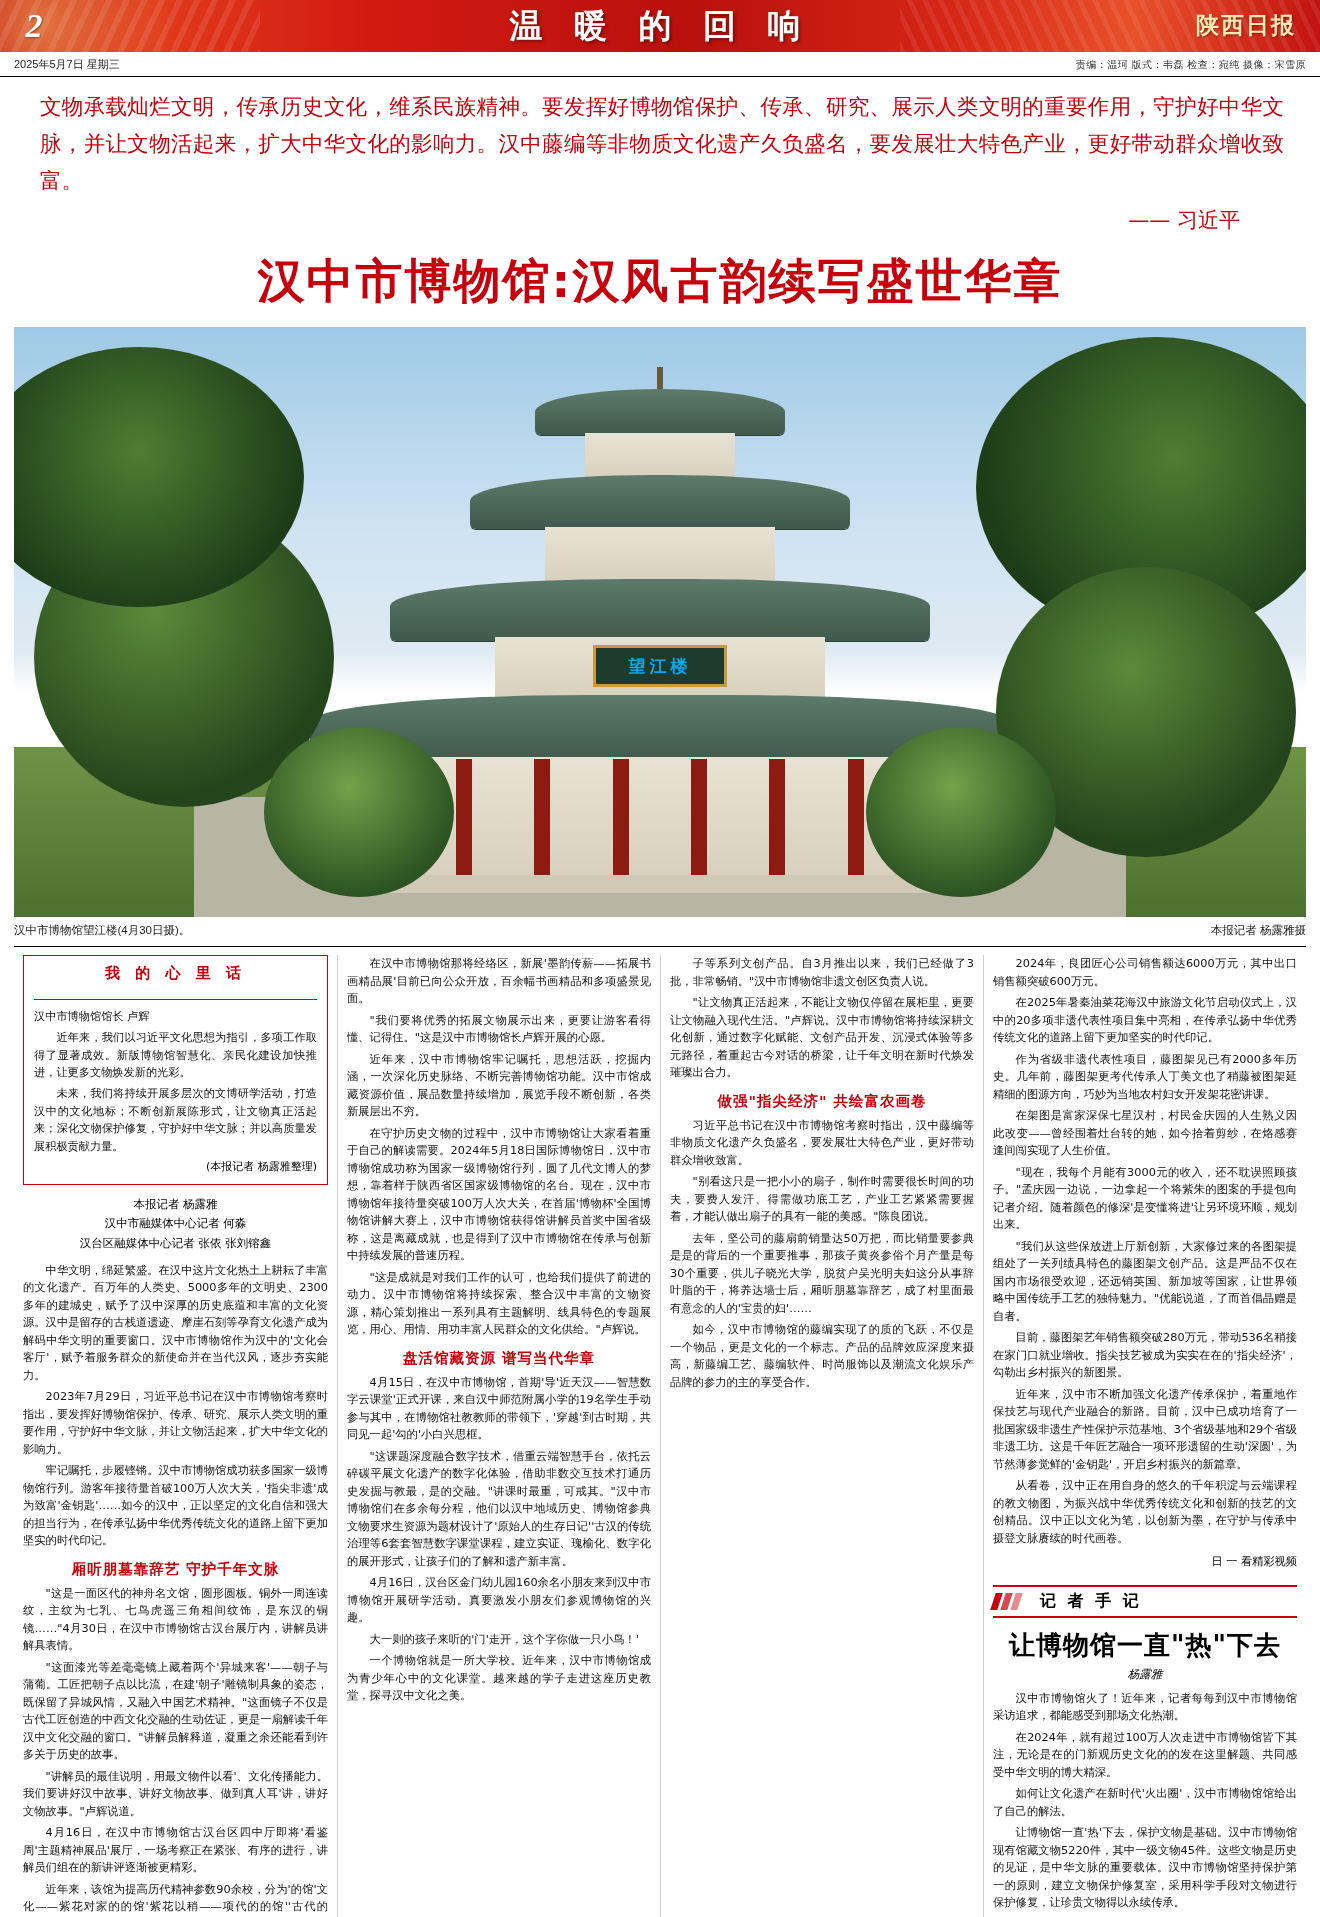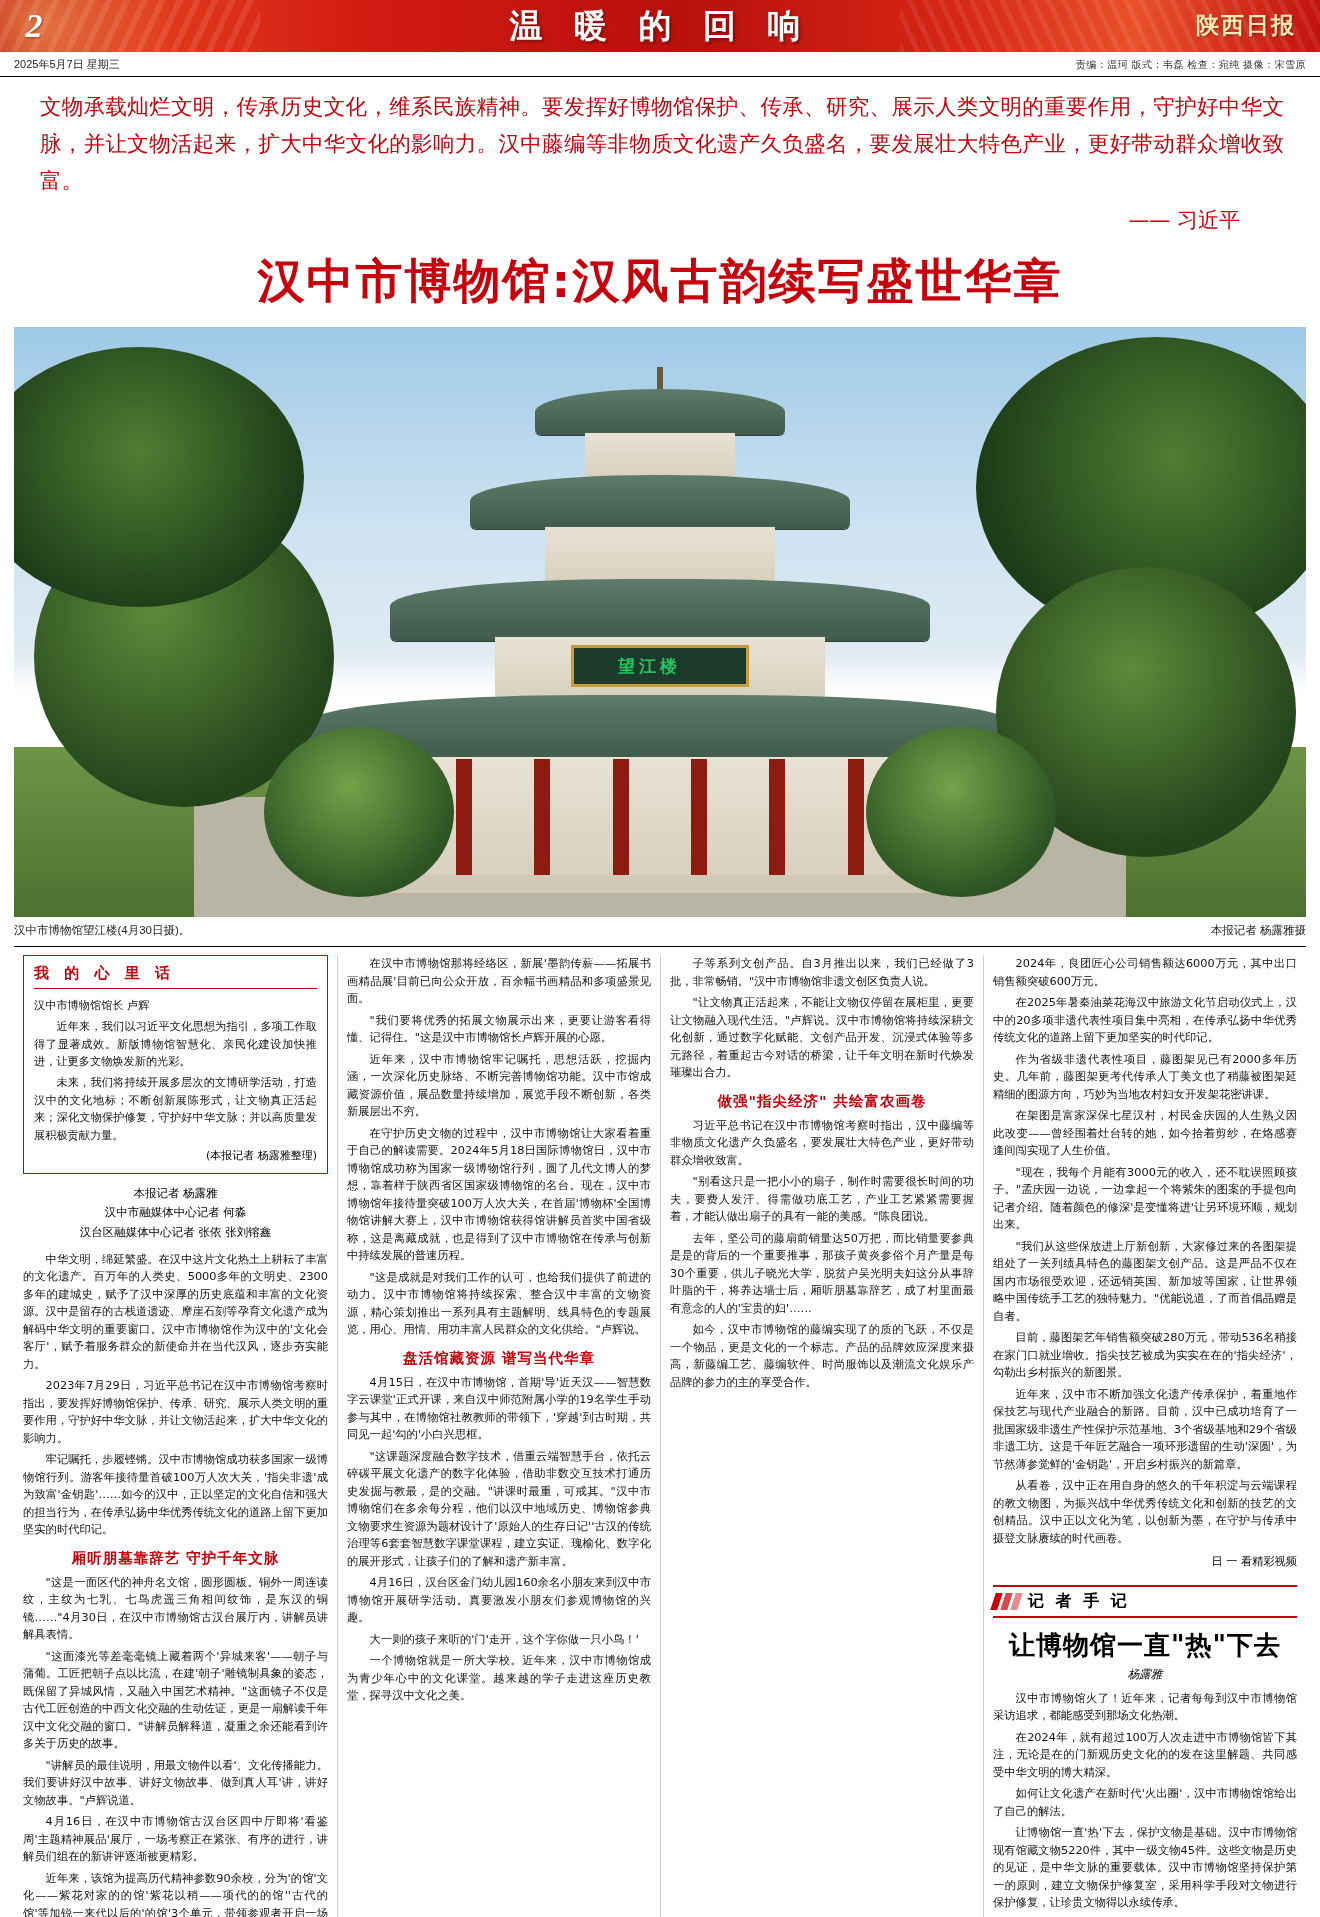--- a/index.html
+++ b/index.html
@@ -84,24 +84,23 @@
   .ground{position:absolute;left:0;right:0;bottom:0;height:170px;background:linear-gradient(#6f9447,#4e7030);}
   .plaza{position:absolute;left:180px;right:180px;bottom:0;height:120px;background:#b9b5a4;}
   .bldg{position:absolute;left:50%;transform:translateX(-50%);}
   .roof{
     background:linear-gradient(#5d7a6a,#3f5a4c);
     box-shadow:0 1px 0 #2d4136;
   }
   .wall{background:linear-gradient(#e8e2d4,#d8d0bd);}
   .redcol{background:#8d1b12;}
   .plaque{
-    position:absolute;background:#1d3b2c;border:3px solid #c79a3c;color:#22c55e;
-    font-size:17px;letter-spacing:4px;font-weight:bold;
+    position:absolute;background:#1d3b2c;border:3px solid #c79a3c;color:#0ea5e9;
+    font-size:17px;letter-spacing:4px;text-align:center;font-weight:bold;
     font-family:"DejaVu Sans",sans-serif;
-    padding-left:44px;
   }
   .caption-row{
     display:flex;justify-content:space-between;margin:6px 14px 8px 14px;
     font-size:11.5px;color:#222;font-family:"Liberation Sans",sans-serif;
   }
 
   
   .cols{
     display:flex;gap:0;margin:0 14px;border-top:1px solid #000;padding-top:8px;
   }
@@ -118,30 +117,30 @@
     font-family:"DejaVu Sans",sans-serif;
   }
   .sub-red{
     color:#c7000b;text-align:center;font-size:14.5px;font-weight:bold;
     margin:10px 0 6px 0;letter-spacing:1px;
     font-family:"DejaVu Sans","Liberation Sans",sans-serif;
   }
   
   .heartbox{border:1px solid #c7000b;padding:8px 10px 10px 10px;margin-bottom:10px;}
   .heartbox .hb-title{
-    text-align:left;color:#c7000b;font-size:15px;font-weight:bold;letter-spacing:5px;
-    border-bottom:1px solid #c7000b;padding-bottom:5px;margin-bottom:8px;
+    text-align:center;color:#c7000b;font-size:15px;font-weight:bold;letter-spacing:5px;
+    border-bottom:1px solid #c7000b;padding-bottom:16px;margin-bottom:8px;
     font-family:"DejaVu Sans",sans-serif;
   }
   .heartbox p{font-size:11.2px;}
   .hb-sign{text-align:right;font-size:11px;margin-top:4px;font-family:"DejaVu Sans",sans-serif;}
 
   
   .note-head{
-    display:flex;align-items:center;gap:8px;margin:14px 0 10px 0;
+    display:flex;align-items:center;gap:20px;margin:14px 0 10px 0;
     border-top:2px solid #c7000b;border-bottom:2px solid #c7000b;padding:4px 0;
   }
   .note-head .bars{display:flex;gap:3px;}
   .note-head .bars i{display:block;width:7px;height:17px;background:#c7000b;transform:skewX(-18deg);}
   .note-head .bars i:nth-child(2){opacity:.72;}
   .note-head .bars i:nth-child(3){opacity:.45;}
   .note-head .nh-text{font-size:16px;font-weight:bold;letter-spacing:3px;font-family:"DejaVu Sans",sans-serif;}
   .note-title{
     text-align:center;font-size:26px;font-weight:bold;letter-spacing:1px;margin:10px 0 4px 0;
     font-family:"DejaVu Sans",sans-serif;

